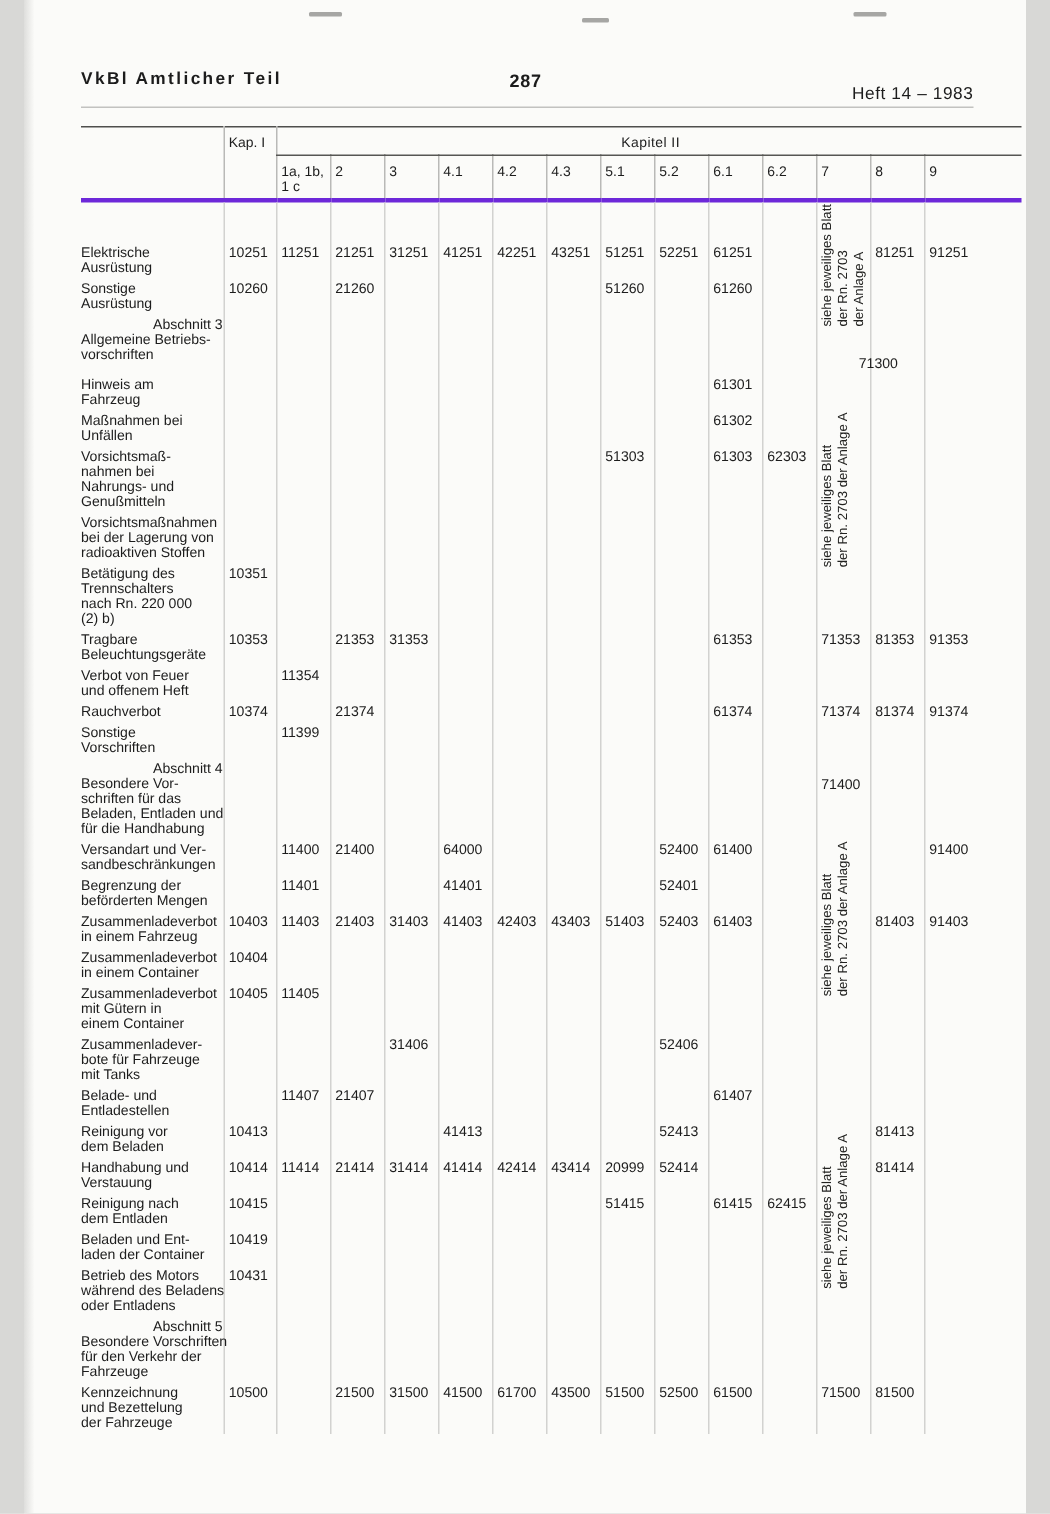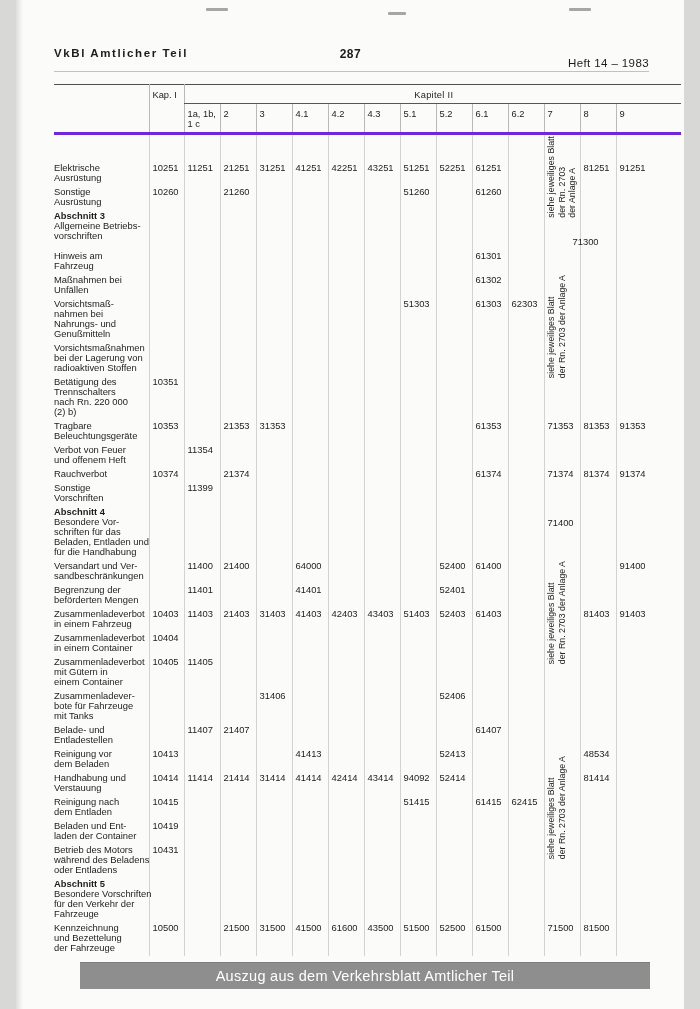--- a/index.html
+++ b/index.html
@@ -29,21 +29,21 @@
   }
   .vtable thead th { font-size:9.3px; line-height:10px; padding-top:5px; }
   .vtable thead .th-kapitel2 { text-align:center; border-bottom:1px solid #565654; letter-spacing:0.3px; }
   .bl  { border-left:1px solid #b9b9b7; }
   .bb  { border-bottom:3px solid #6d28d9; }
   .vtable tbody td { font-size:9.4px; line-height:10px; position:relative; white-space:pre; }
   .vtable tbody td.val { border-left:1px solid #d2d2d0; }
   .vtable tbody td.lbl { padding-left:0; }
   .lbl-text { white-space:pre; }
   .sub2 { white-space:pre; }
-  .section { font-weight:bold; }
+  .section { font-weight:normal;margin-left:48px; }
 
   
   tbody tr:nth-child(1) td { padding-top:28px; }
   tbody tr:nth-child(3) td:nth-child(13) { padding-top:27px;padding-left:28px; }
   tbody tr:nth-child(13) td:nth-child(13) { padding-top:12px; }
   tbody tr:nth-child(21) .vnote { top:8px; }
 
   .vnote {
     position:absolute; top:1px; left:1px;
     writing-mode:vertical-rl; transform:rotate(180deg);
@@ -498,34 +498,34 @@
           <td class="val"></td>
           <td class="val">41413</td>
           <td class="val"></td>
           <td class="val"></td>
           <td class="val"></td>
           <td class="val">52413</td>
           <td class="val"></td>
           <td class="val"></td>
           <td class="val"><div class="vnote">siehe jeweiliges Blatt
 der Rn. 2703 der Anlage A</div></td>
-          <td class="val">48534</td>
+          <td class="val">81413</td>
           <td class="val"></td>
         </tr>
         <tr>
           <td class="lbl"><div class="lbl-text">Handhabung und
 Verstauung</div></td>
           <td class="val">10414</td>
           <td class="val">11414</td>
           <td class="val">21414</td>
           <td class="val">31414</td>
           <td class="val">41414</td>
           <td class="val">42414</td>
           <td class="val">43414</td>
-          <td class="val">94092</td>
+          <td class="val">20999</td>
           <td class="val">52414</td>
           <td class="val"></td>
           <td class="val"></td>
           <td class="val"></td>
           <td class="val">81414</td>
           <td class="val"></td>
         </tr>
         <tr>
           <td class="lbl"><div class="lbl-text">Reinigung nach
 dem Entladen</div></td>
@@ -602,30 +602,27 @@
         </tr>
         <tr>
           <td class="lbl"><div class="lbl-text">Kennzeichnung
 und Bezettelung
 der Fahrzeuge</div></td>
           <td class="val">10500</td>
           <td class="val"></td>
           <td class="val">21500</td>
           <td class="val">31500</td>
           <td class="val">41500</td>
-          <td class="val">61600</td>
+          <td class="val">61700</td>
           <td class="val">43500</td>
           <td class="val">51500</td>
           <td class="val">52500</td>
           <td class="val">61500</td>
           <td class="val"></td>
           <td class="val">71500</td>
           <td class="val">81500</td>
           <td class="val"></td>
         </tr>
       </tbody>
   </table>
 
-  <div class="banner">
-    <span>Auszug aus dem Verkehrsblatt Amtlicher Teil</span>
-  </div>
 
 </div>
 
 </body></html>

